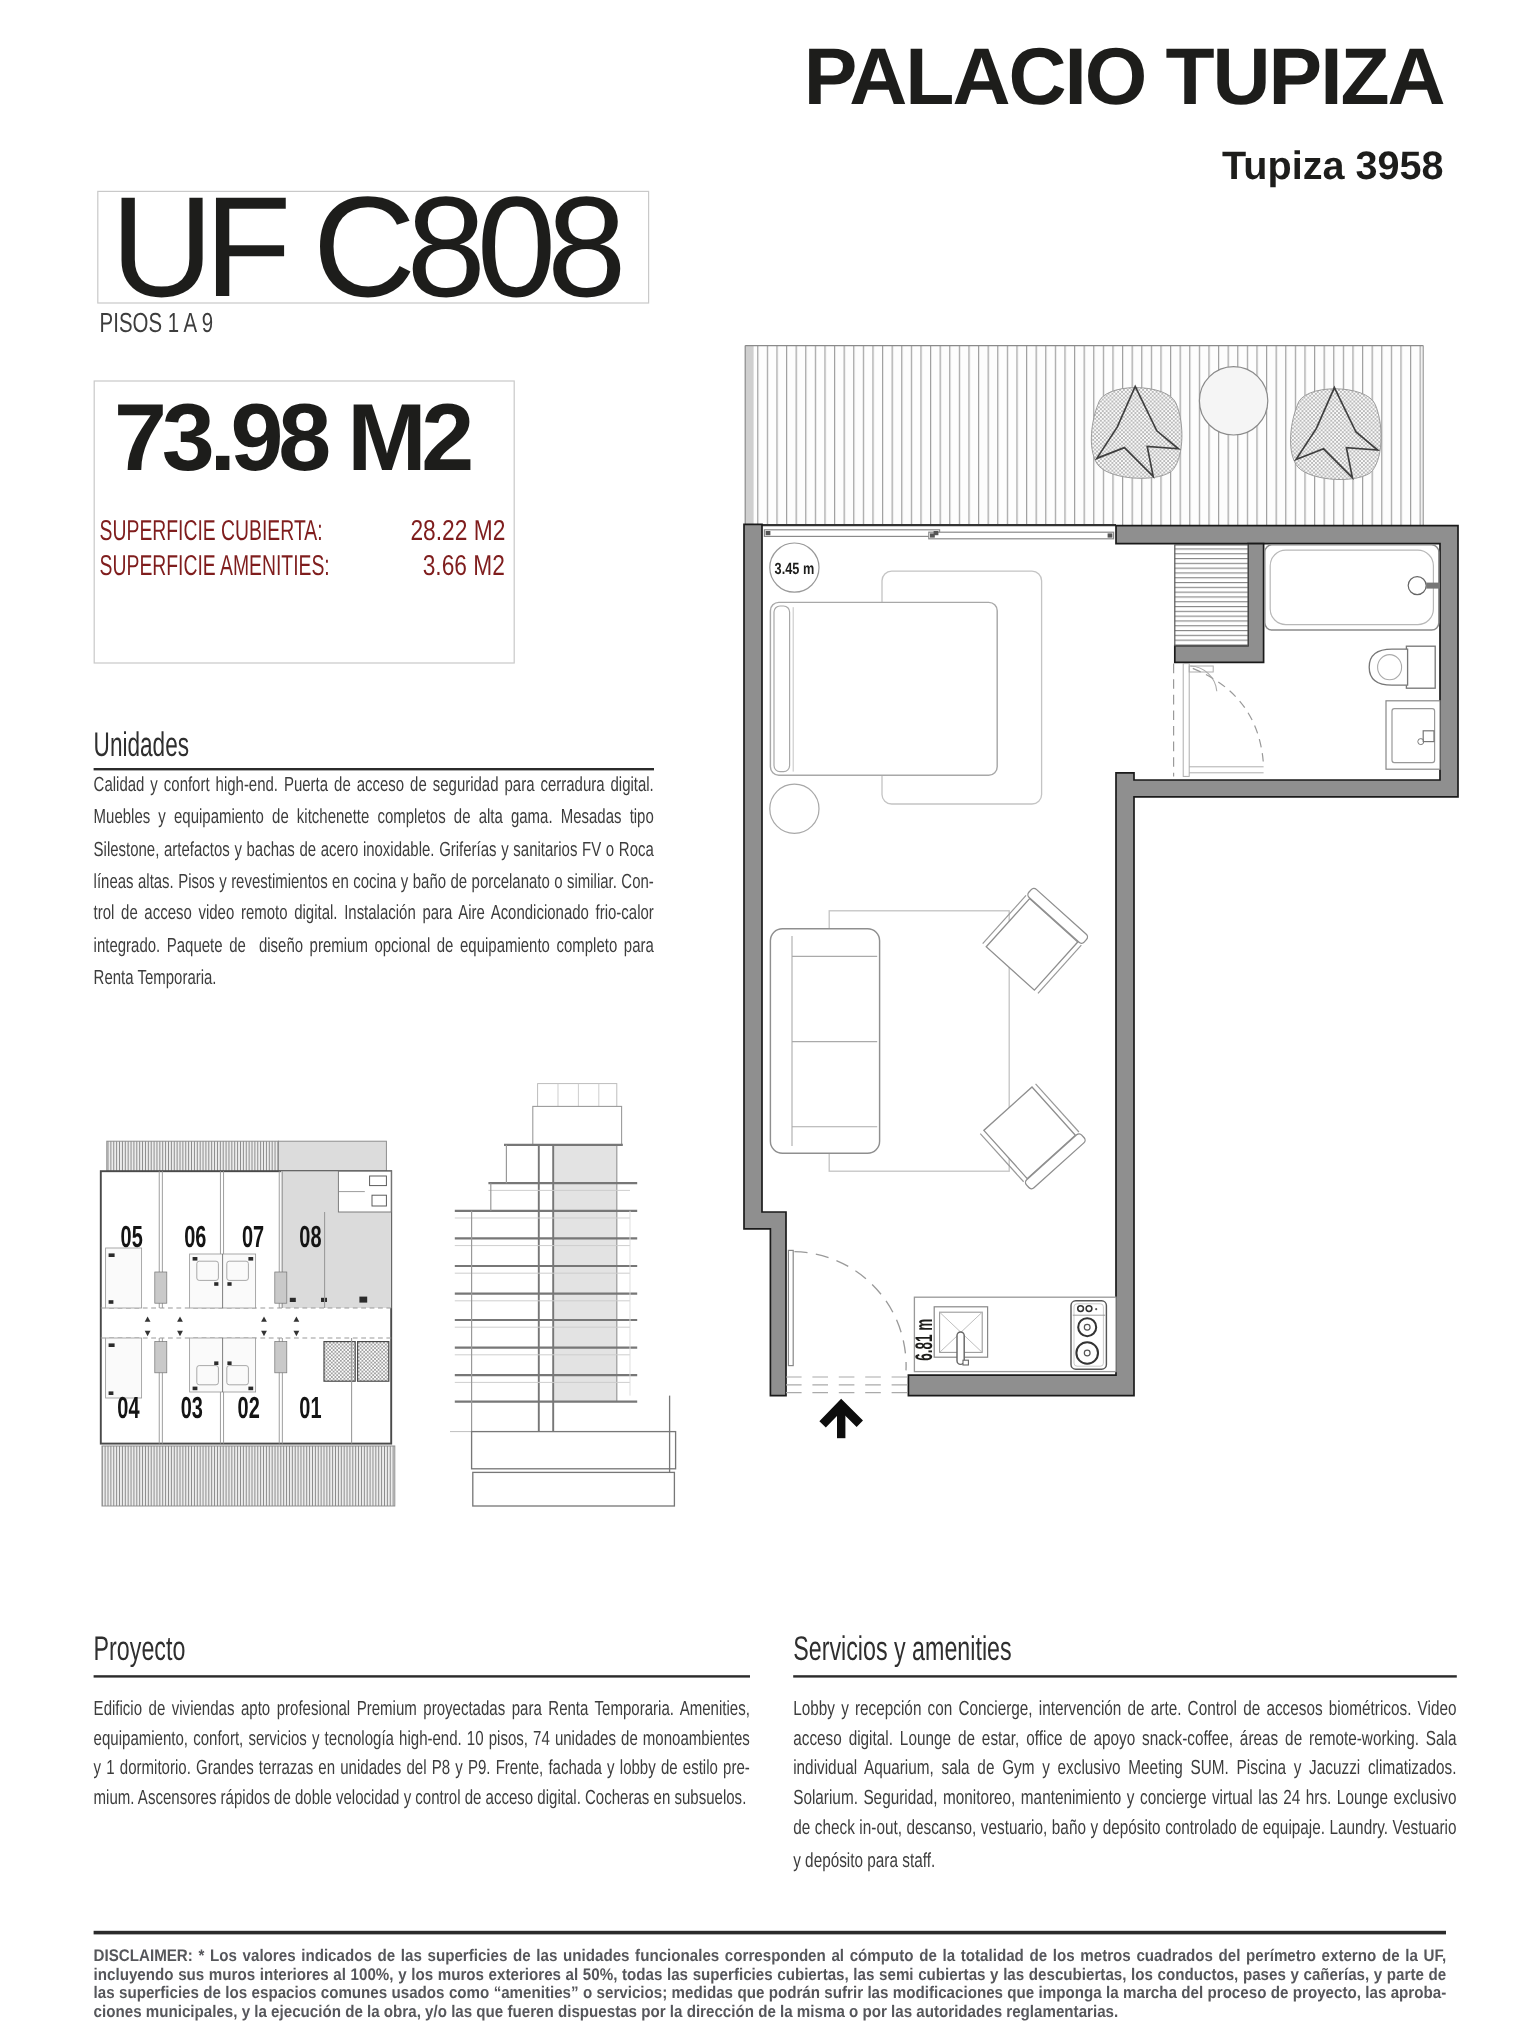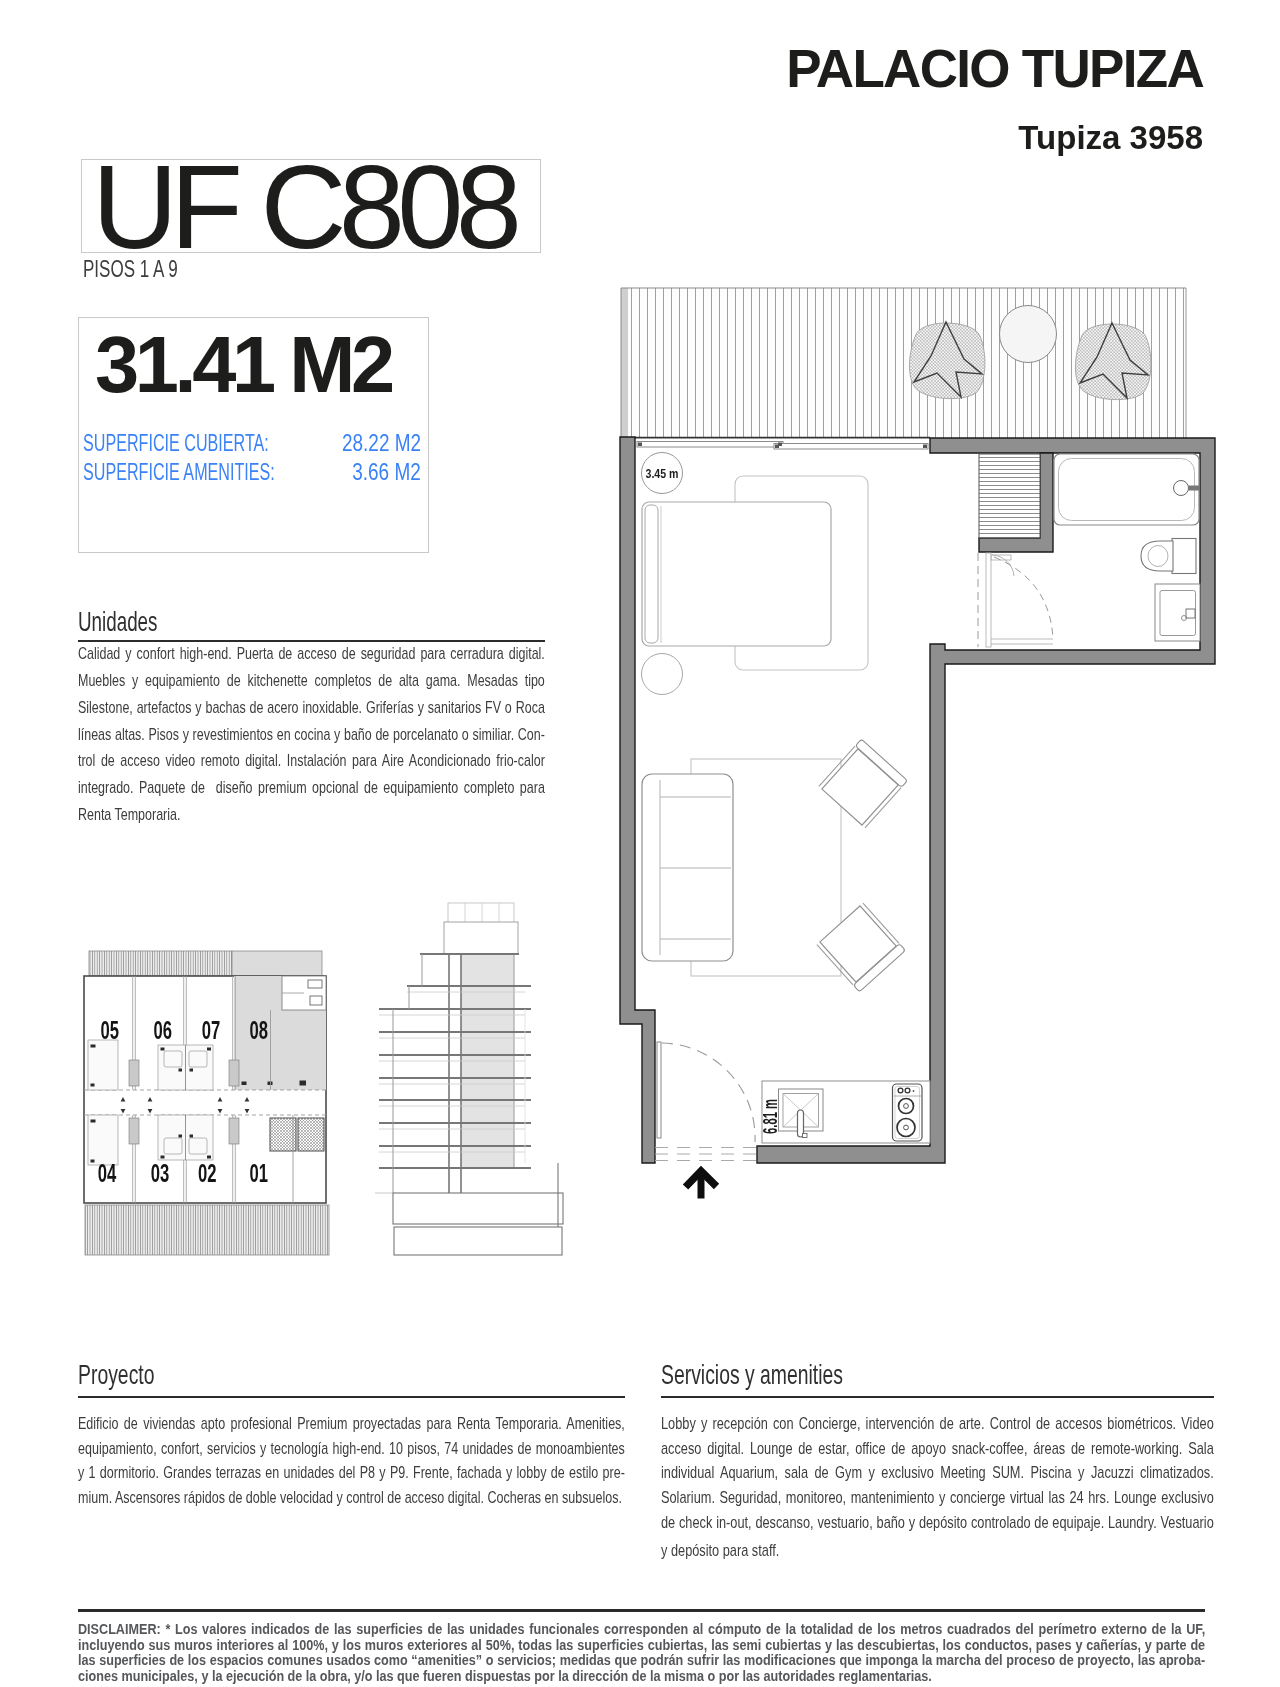--- a/index.html
+++ b/index.html
@@ -12,30 +12,30 @@
 .hd{font-size:28.5px;color:#2f2f2f;line-height:1;}
 .lab{position:absolute;left:0;transform:scaleX(0.672);transform-origin:0 0;white-space:nowrap;}
 .val{position:absolute;right:0;transform:scaleX(0.79);transform-origin:100% 0;white-space:nowrap;}
 .body17{font-size:17px;line-height:26.85px;color:#3d3d3d;}
 .body17b{font-size:17px;line-height:24.7px;color:#3d3d3d;}
 svg text{font-family:"Liberation Sans",sans-serif;}
 </style>
 </head>
 <body>
 
-<div class="abs" id="brand" style="top:42px;right:77px;font-size:53px;font-weight:bold;line-height:1;letter-spacing:-1.7px;white-space:nowrap;">PALACIO TUPIZA</div>
+<div class="abs" id="brand" style="top:31px;right:77px;font-size:67px;font-weight:bold;line-height:1;letter-spacing:-1.7px;white-space:nowrap;">PALACIO TUPIZA</div>
 <div class="abs" id="brandsub" style="top:121px;right:77px;font-size:33px;font-weight:bold;line-height:1;white-space:nowrap;">Tupiza 3958</div>
 
 <div class="abs" id="ufbox" style="left:81px;top:159px;width:458px;height:92px;border:1px solid #c9c9c9;"></div>
 <div class="abs" id="uftxt" style="left:92px;top:147px;font-size:119px;font-weight:normal;line-height:1;letter-spacing:-7.7px;white-space:nowrap;">UF C808</div>
 <div class="abs cx" id="pisos" style="left:83px;top:257px;font-size:23px;color:#3d3d3d;line-height:1.1;transform:scaleX(0.74);white-space:nowrap;">PISOS 1 A 9</div>
 
 <div class="abs" id="m2box" style="left:78px;top:317px;width:349px;height:234px;border:1px solid #c9c9c9;"></div>
-<div class="abs" id="m2txt" style="left:95px;top:325px;font-size:79.4px;font-weight:bold;line-height:1;letter-spacing:-4.4px;white-space:nowrap;">31.41 M2</div>
-<div class="abs" id="srows" style="left:83px;top:428px;width:338px;font-size:24px;line-height:29px;color:#3b82f6;">
+<div class="abs" id="m2txt" style="left:95px;top:325px;font-size:79.4px;font-weight:bold;line-height:1;letter-spacing:-4.4px;white-space:nowrap;">73.98 M2</div>
+<div class="abs" id="srows" style="left:83px;top:428px;width:338px;font-size:24px;line-height:29px;color:#7f1d1d;">
   <div style="position:relative;height:29px;">
       <span class="lab">SUPERFICIE CUBIERTA:</span>
       <span class="val">28.22 M2</span>
     </div>
   <div style="position:relative;height:29px;">
       <span class="lab">SUPERFICIE AMENITIES:</span>
       <span class="val">3.66 M2</span>
     </div>
 </div>
 

